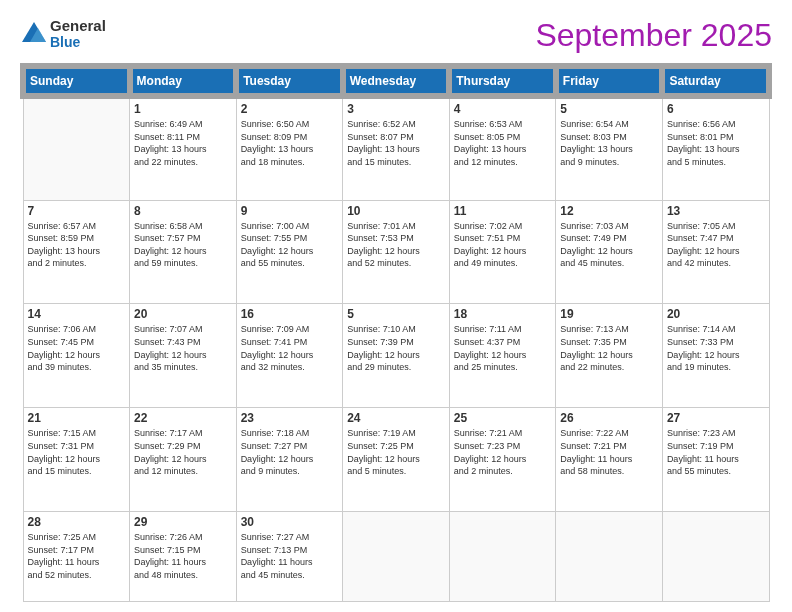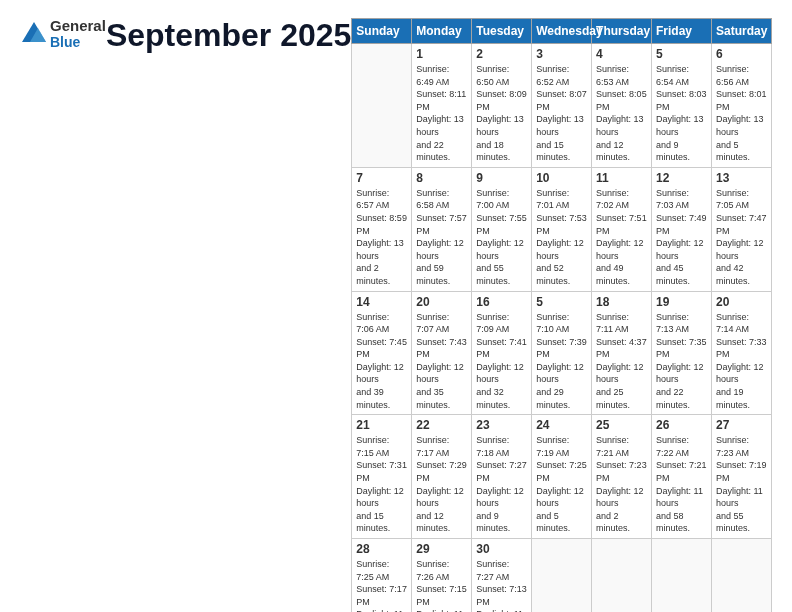--- a/index.html
+++ b/index.html
@@ -8,20 +8,21 @@
       height: 612px;
       font-family: Arial, sans-serif;
       background: #fff;
       overflow: hidden;
     }
     .page {
       width: 792px;
       height: 612px;
       padding: 18px 20px 10px 20px;
       display: flex;
+      flex-direction: column;
     }
     .header {
       display: flex;
       justify-content: space-between;
       align-items: flex-start;
       margin-bottom: 10px;
     }
     .logo {
       display: flex;
       align-items: center;
@@ -44,42 +45,42 @@
     }
     .logo-icon {
       width: 28px;
       height: 28px;
     }
     .title-area {
       text-align: right;
     }
     .month-title {
       font-size: 32px;
-      font-weight: bold;
-      color: #0f172a;
+      font-weight: normal;
+      color: #a21caf;
       line-height: 1.1;
     }
     .location {
       font-size: 14px;
       color: #555;
     }
     .calendar {
       border-collapse: collapse;
       width: 100%;
       flex: 1;
       table-layout: fixed;
     }
     .calendar th {
       background: #1a6fb5;
       color: #fff;
       font-size: 12px;
       font-weight: bold;
       padding: 5px 4px;
       text-align: left;
-      border: 1px solid #a3a3a3;
+      border: 6px solid #a3a3a3;
     }
     .calendar td {
       border: 1px solid #ccc;
       vertical-align: top;
       padding: 3px 4px;
       font-size: 9.5px;
       color: #333;
       height: 85px;
     }
     .day-number {

